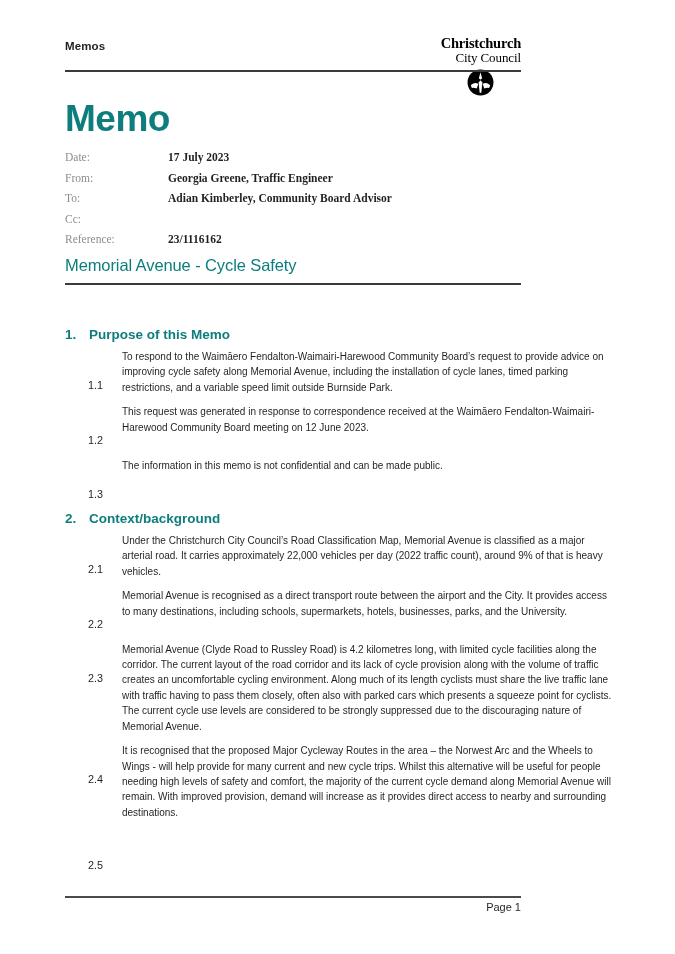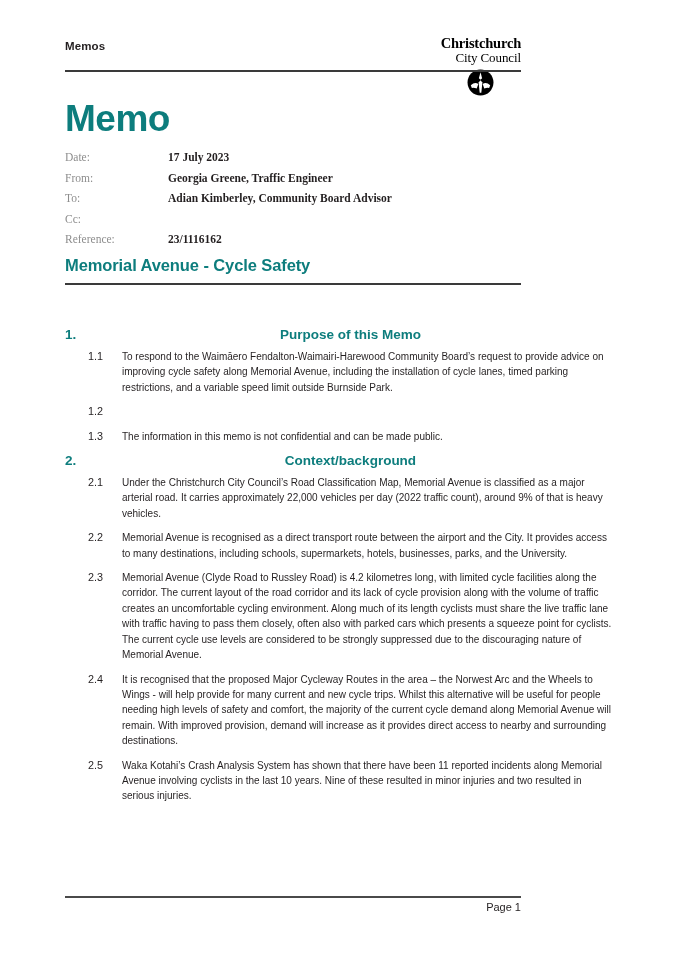--- a/index.html
+++ b/index.html
@@ -115,21 +115,21 @@
     font-size: 11.5px;
     font-weight: bold;
     color: #231f20;
   }
 
   .subject {
     position: absolute;
     left: 65px;
     top: 256px;
     font-size: 16.5px;
-    font-weight: bold;
+    font-weight: normal;
     color: #0d7d7d;
     letter-spacing: -0.1px;
   }
   .subject-rule {
     position: absolute;
     left: 65px;
     right: 63px;
     top: 283px;
     height: 2px;
     background: #3a3a3a;
@@ -152,35 +152,35 @@
     font-size: 13.5px;
     font-weight: bold;
     margin-bottom: 7px;
   }
   .section-num {
     width: 24px;
     flex: 0 0 24px;
   }
   .section-title {
     flex: 1 1 auto;
-    text-align: center;
   }
   .para {
     display: flex;
     align-items: flex-start;
     margin-bottom: 9px;
   }
   .para-num {
     width: 57px;
     flex: 0 0 57px;
     padding-left: 23px;
     box-sizing: border-box;
     font-size: 10.8px;
     color: #231f20;
     line-height: 15.4px;
+    margin-top: 29px;
   }
   .para-text {
     flex: 1 1 auto;
     font-size: 10px;
     line-height: 15.4px;
     color: #231f20;
     text-align: left;
   }
   .section + .section {
     margin-top: 9px;
@@ -260,20 +260,21 @@
       <div class="section-head">
         <span class="section-num">1.</span>
         <span class="section-title">Purpose of this Memo</span>
       </div>
       <div class="para">
         <span class="para-num">1.1</span>
         <span class="para-text">To respond to the Waimāero Fendalton-Waimairi-Harewood Community Board’s request to provide advice on improving cycle safety along Memorial Avenue, including the installation of cycle lanes, timed parking restrictions, and a variable speed limit outside Burnside Park.</span>
       </div>
       <div class="para">
         <span class="para-num">1.2</span>
+        <span class="para-text">This request was generated in response to correspondence received at the Waimāero Fendalton-Waimairi-Harewood Community Board meeting on 12 June 2023.</span>
       </div>
       <div class="para">
         <span class="para-num">1.3</span>
         <span class="para-text">The information in this memo is not confidential and can be made public.</span>
       </div>
     </div>
 
     <div class="section">
       <div class="section-head">
         <span class="section-num">2.</span>
@@ -290,21 +291,20 @@
       <div class="para">
         <span class="para-num">2.3</span>
         <span class="para-text">Memorial Avenue (Clyde Road to Russley Road) is 4.2 kilometres long, with limited cycle facilities along the corridor. The current layout of the road corridor and its lack of cycle provision along with the volume of traffic creates an uncomfortable cycling environment. Along much of its length cyclists must share the live traffic lane with traffic having to pass them closely, often also with parked cars which presents a squeeze point for cyclists. The current cycle use levels are considered to be strongly suppressed due to the discouraging nature of Memorial Avenue.</span>
       </div>
       <div class="para">
         <span class="para-num">2.4</span>
         <span class="para-text">It is recognised that the proposed Major Cycleway Routes in the area – the Norwest Arc and the Wheels to Wings - will help provide for many current and new cycle trips. Whilst this alternative will be useful for people needing high levels of safety and comfort, the majority of the current cycle demand along Memorial Avenue will remain. With improved provision, demand will increase as it provides direct access to nearby and surrounding destinations.</span>
       </div>
       <div class="para">
         <span class="para-num">2.5</span>
-        <span class="para-text">Waka Kotahi’s Crash Analysis System has shown that there have been 11 reported incidents along Memorial Avenue involving cyclists in the last 10 years. Nine of these resulted in minor injuries and two resulted in serious injuries.</span>
       </div>
     </div>
 
   </div>
 
   <div class="footer-rule"></div>
   <div class="footer-page">Page 1</div>
 
 </div>
 

